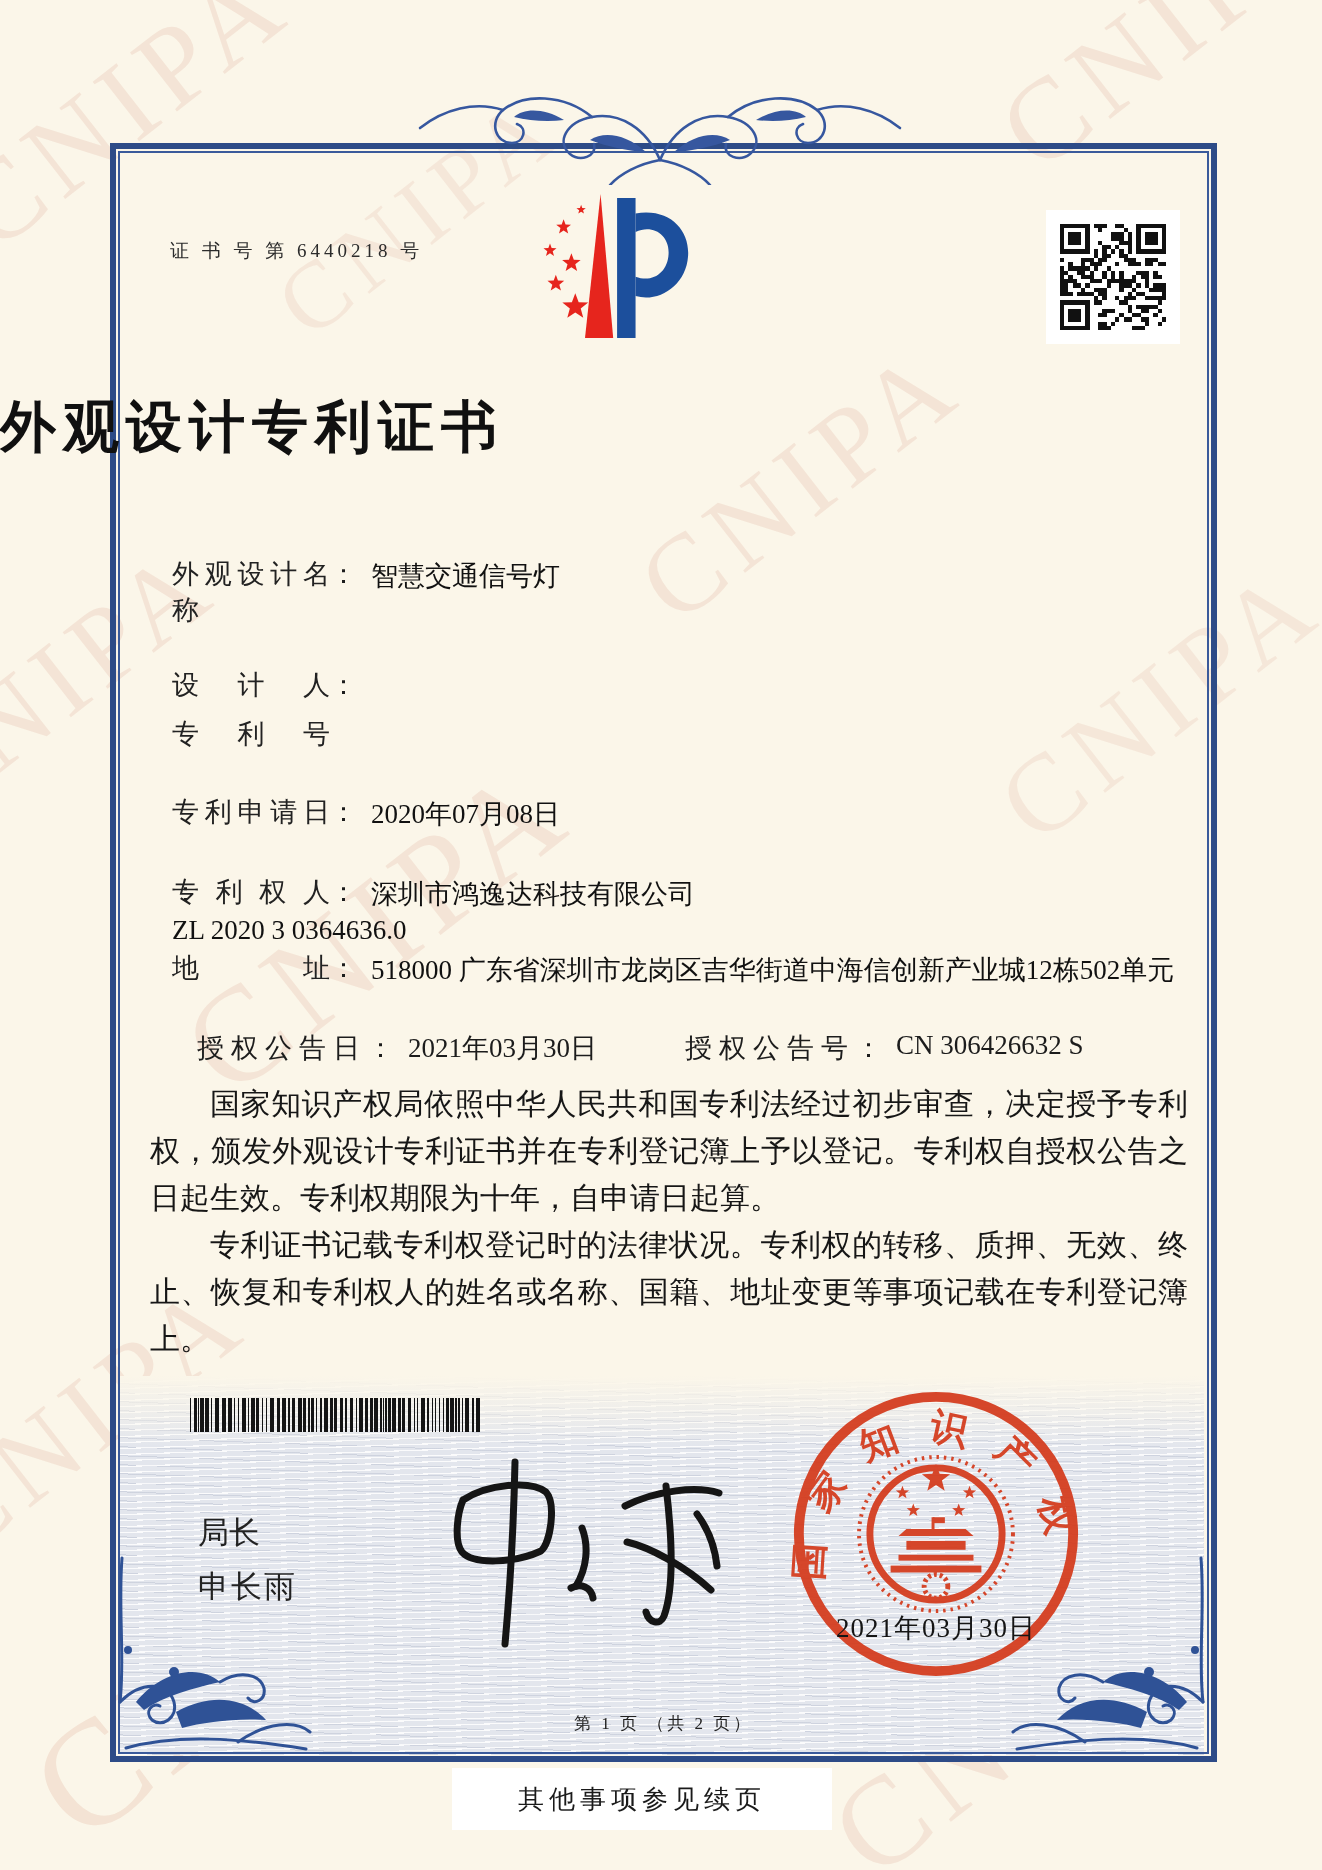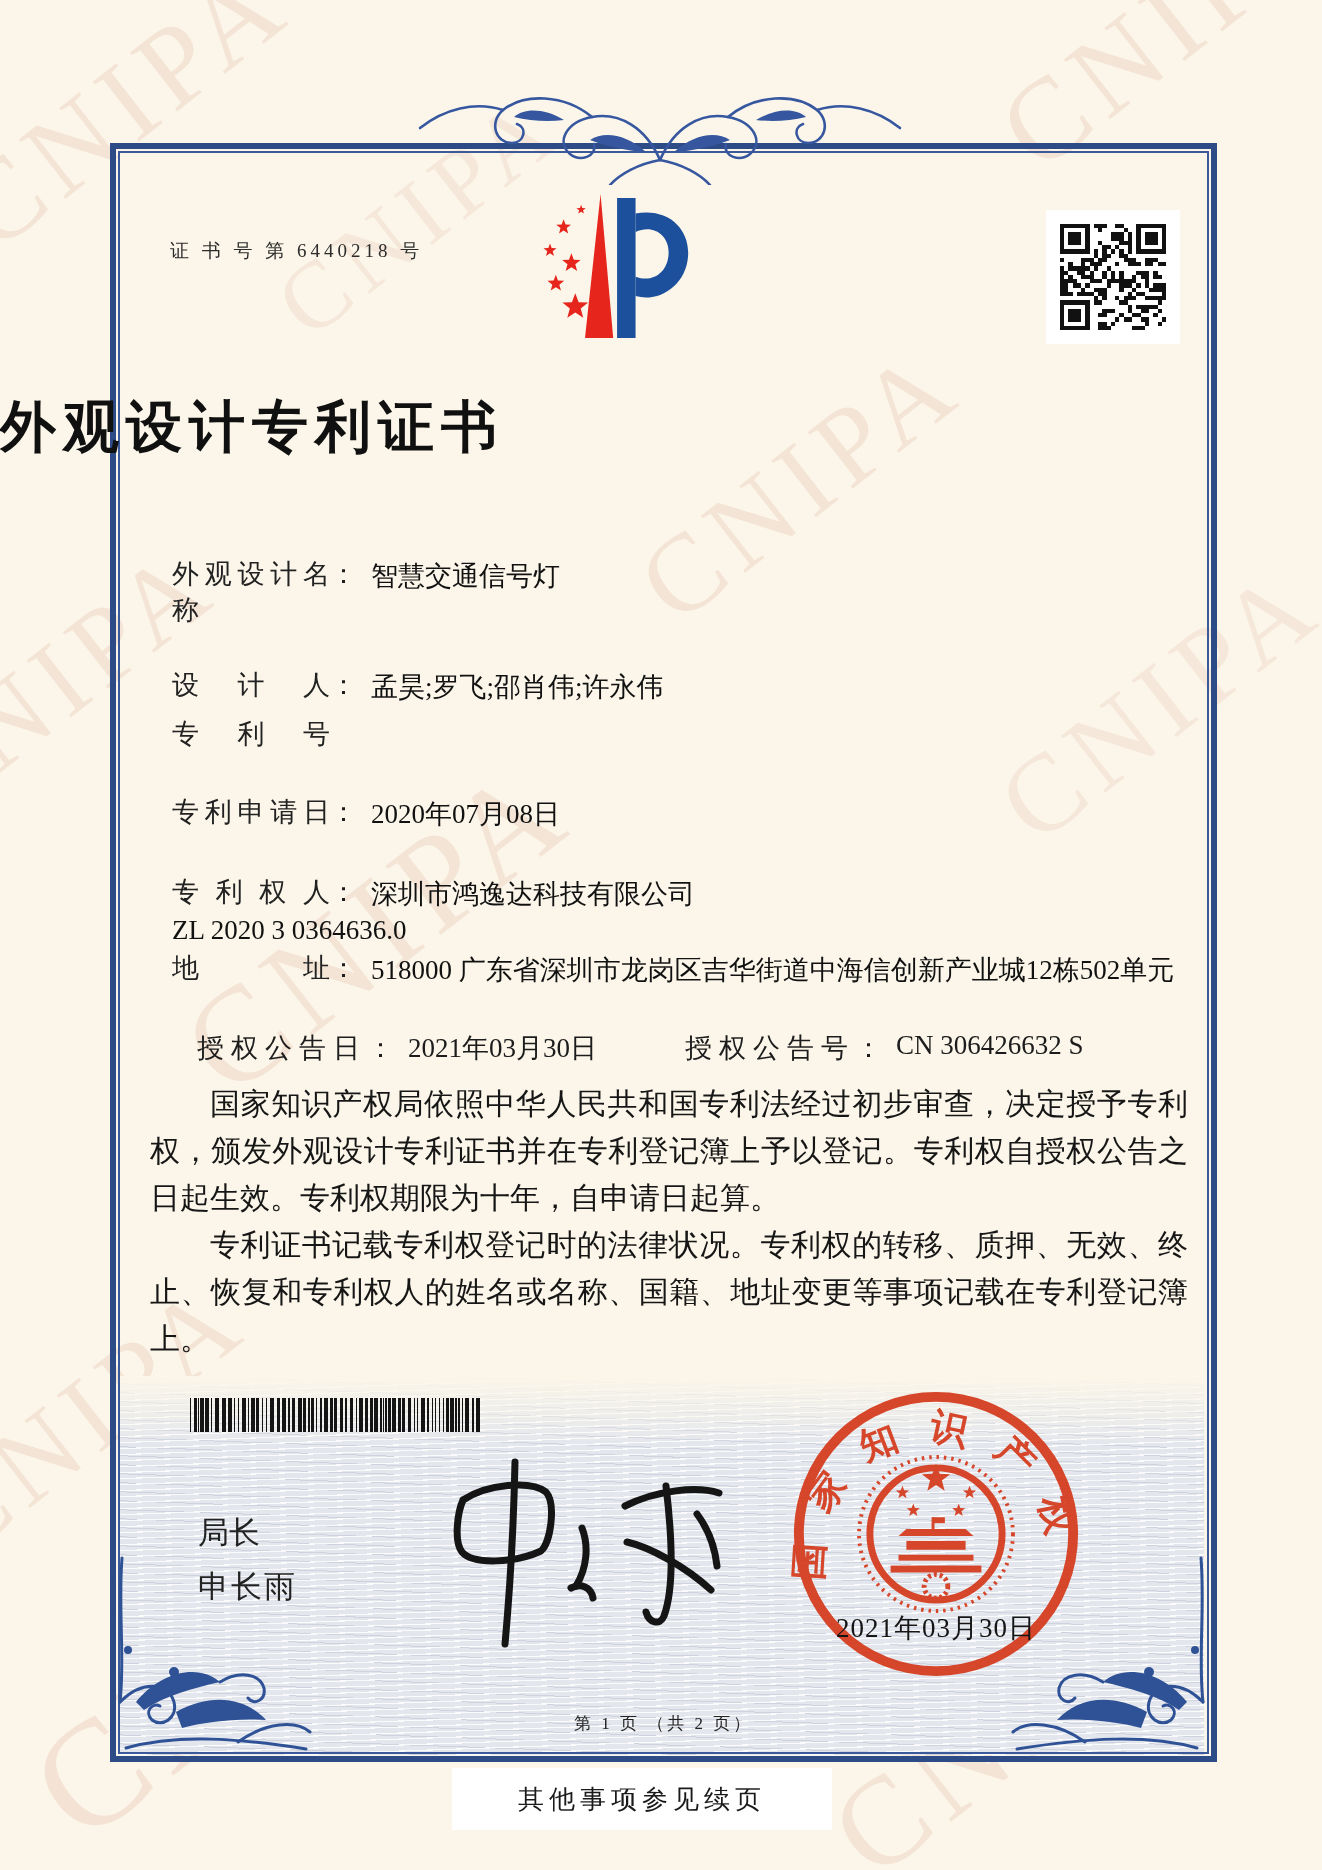--- a/index.html
+++ b/index.html
@@ -483,21 +483,20 @@
   <div class="title">外观设计专利证书</div>
 
   <div class="row r1">
     <span class="lbl">外观设计名称</span>
       <span class="cln">：</span>
     <span class="val">智慧交通信号灯</span>
   </div>
   <div class="row r2">
     <span class="lbl">设计人</span>
       <span class="cln">：</span>
-    <span class="val">孟昊;罗飞;邵肖伟;许永伟</span>
   </div>
   <div class="row r3">
     <span class="lbl">专利号</span>
       <span class="cln">：</span>
     <span class="val">ZL 2020 3 0364636.0</span>
   </div>
   <div class="row r4">
     <span class="lbl">专利申请日</span>
       <span class="cln">：</span>
     <span class="val">2020年07月08日</span>

